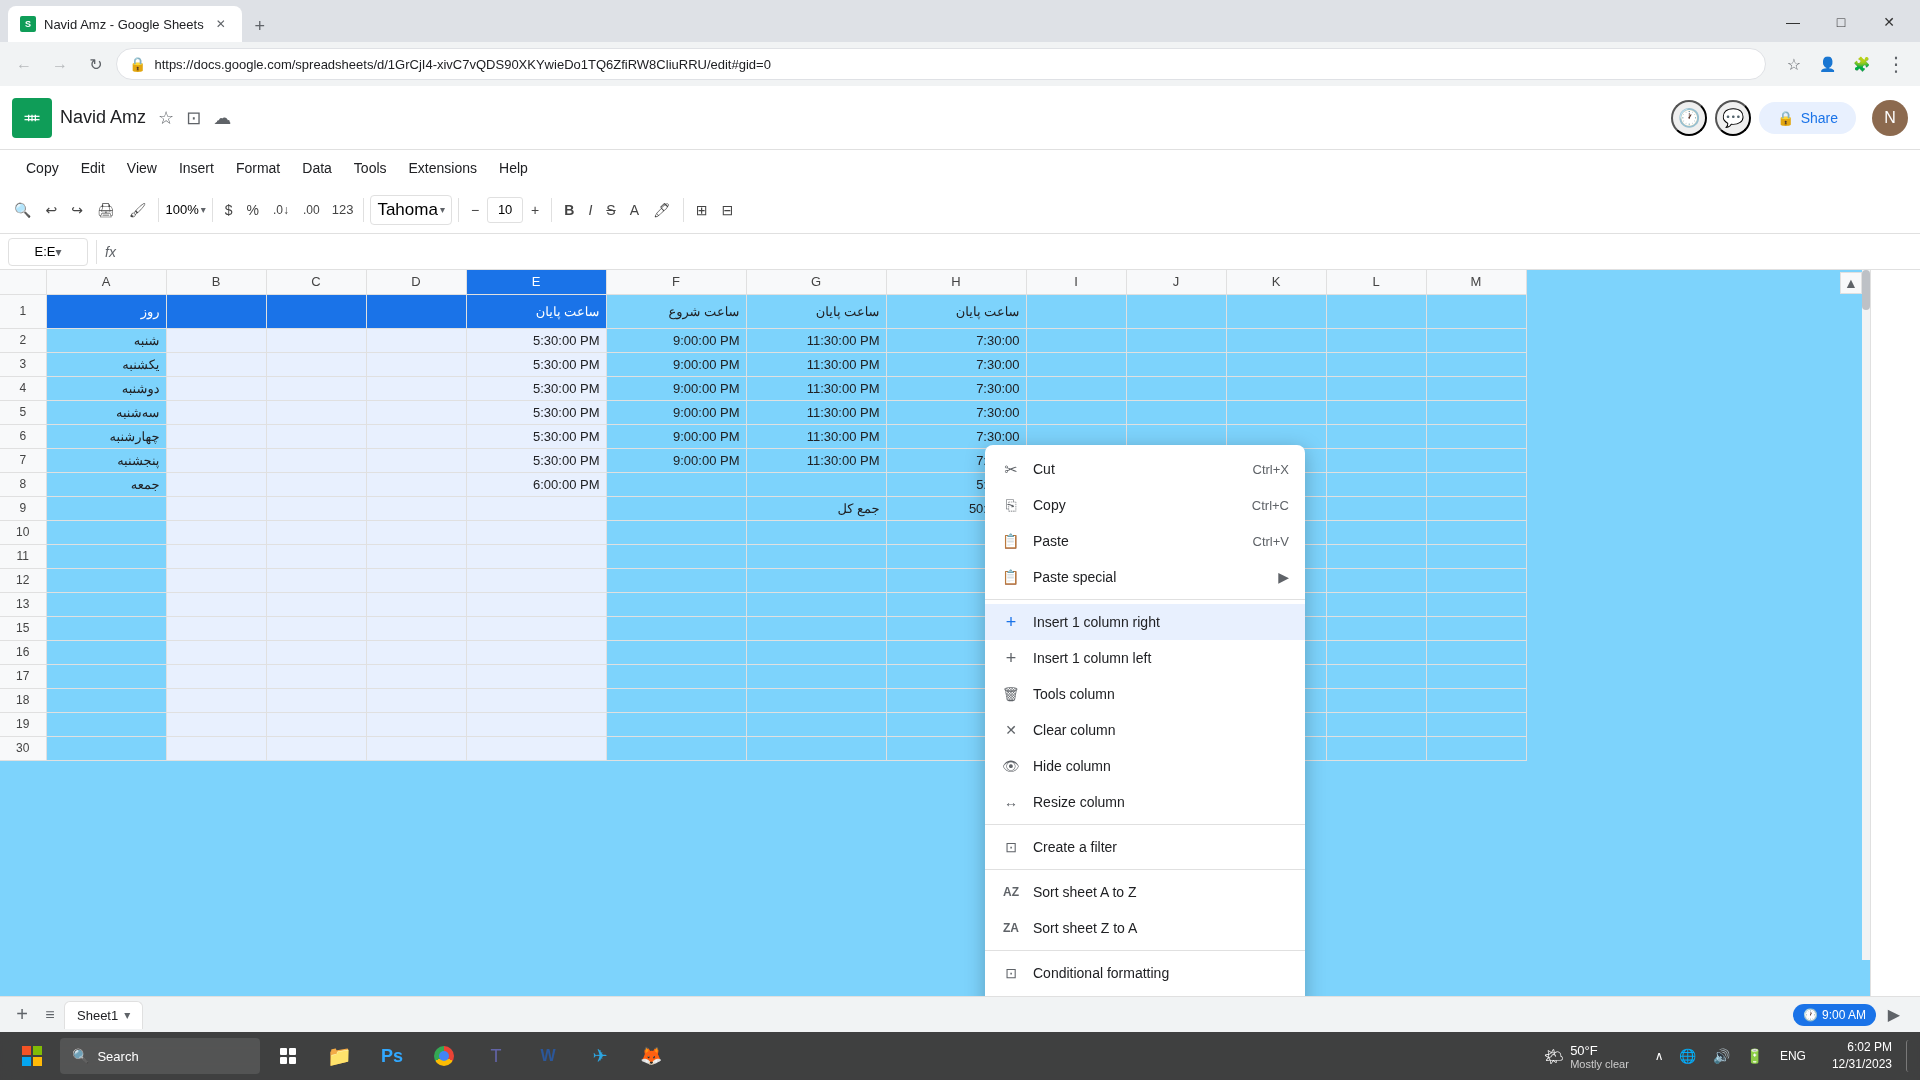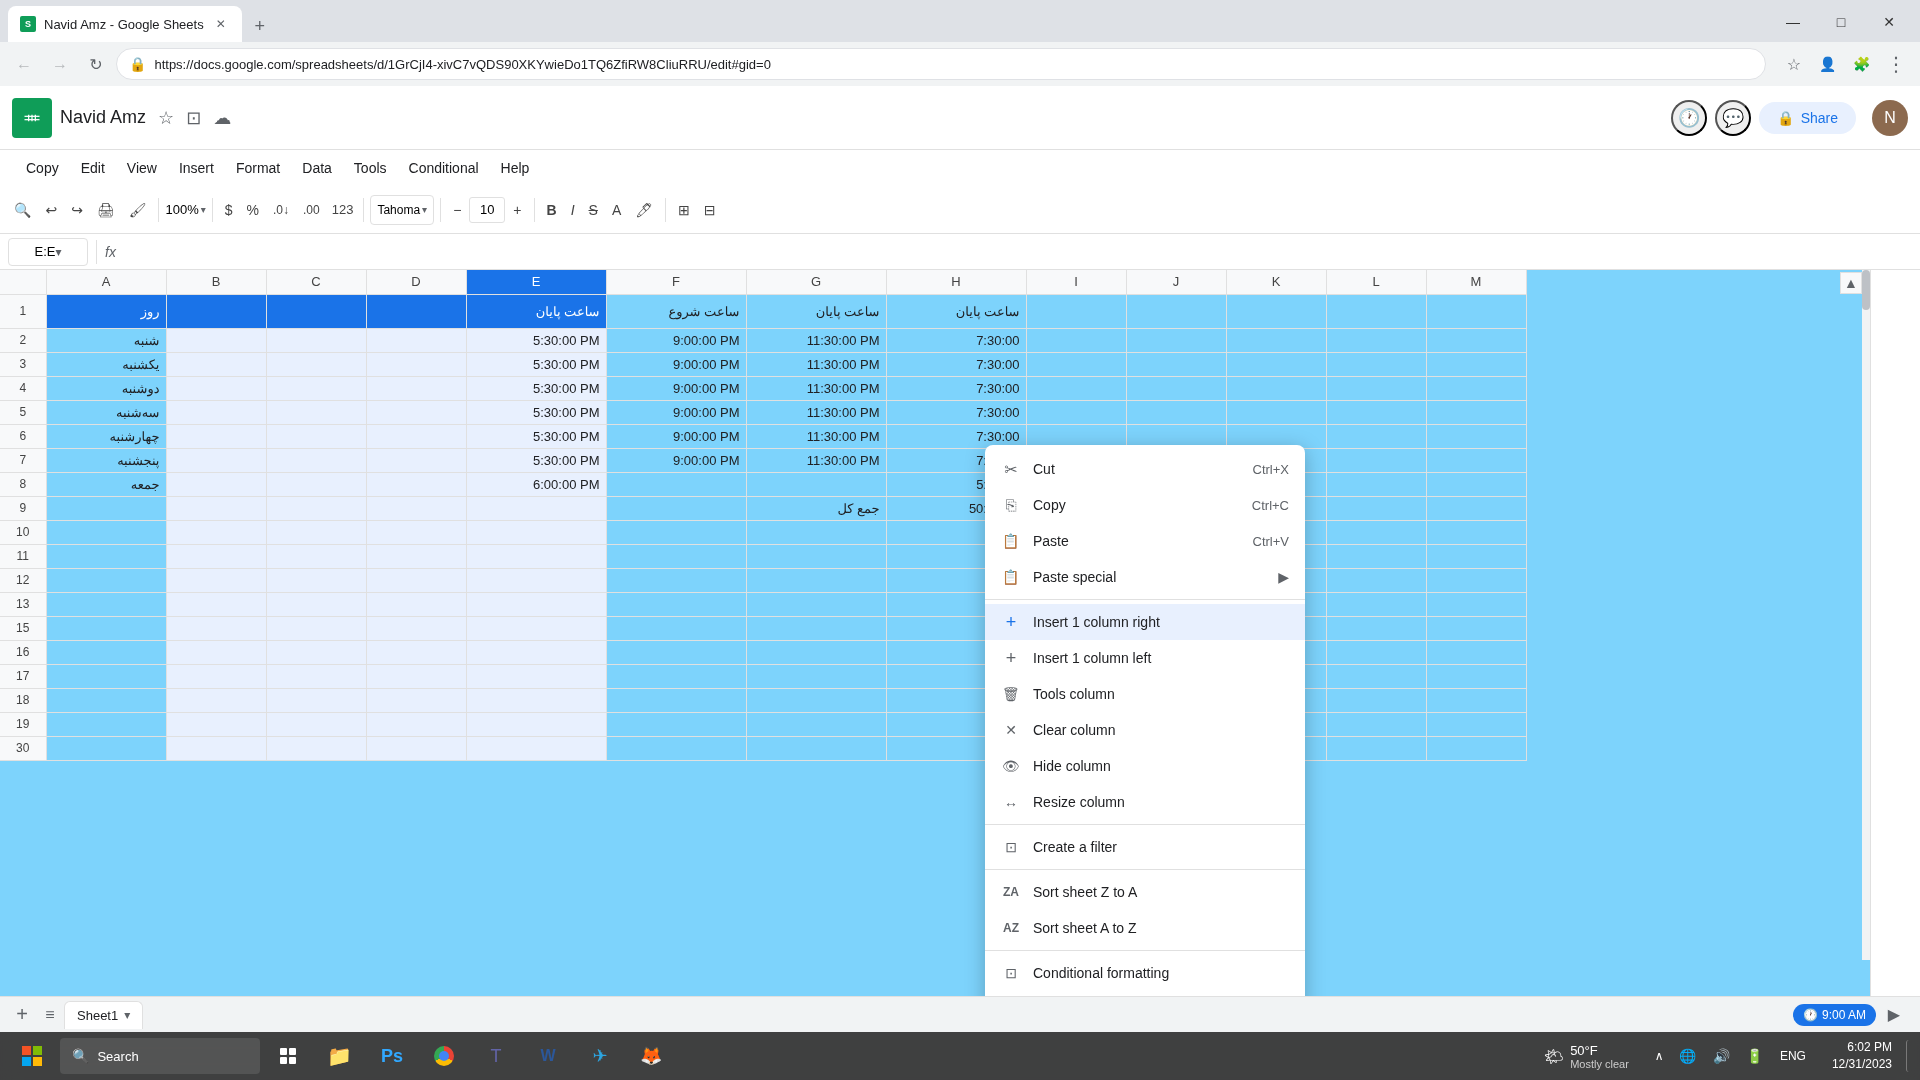--- a/index.html
+++ b/index.html
@@ -161,21 +161,21 @@
     </div>
 
     <div class="menu-bar">
       <div class="menu-item">Copy</div>
       <div class="menu-item">Edit</div>
       <div class="menu-item">View</div>
       <div class="menu-item">Insert</div>
       <div class="menu-item">Format</div>
       <div class="menu-item">Data</div>
       <div class="menu-item">Tools</div>
-      <div class="menu-item">Conditional</div>
+      <div class="menu-item">Extensions</div>
       <div class="menu-item">Help</div>
     </div>
 
     <div class="toolbar">
       <button class="toolbar-btn">🔍</button>
       <button class="toolbar-btn">↩</button>
       <button class="toolbar-btn">↪</button>
       <button class="toolbar-btn">🖨</button>
       <button class="toolbar-btn">🖌</button>
       <div class="toolbar-separator"></div>
@@ -184,21 +184,21 @@
         <span style="font-size:10px;color:#5f6368;">▾</span>
       </div>
       <div class="toolbar-separator"></div>
       <button class="toolbar-btn">$</button>
       <button class="toolbar-btn">%</button>
       <button class="toolbar-btn" style="font-size:12px;">.0↓</button>
       <button class="toolbar-btn" style="font-size:12px;">.00</button>
       <span style="font-size:13px;padding:0 4px;color:#444;">123</span>
       <div class="toolbar-separator"></div>
       <div style="display:flex;align-items:center;gap:2px;border:1px solid #e0e0e0;border-radius:4px;padding:0 6px;height:30px;">
-        <span style="font-size:12px;">Tahoma</span>
+        <span style="font-size:17px;">Tahoma</span>
         <span style="font-size:10px;color:#5f6368;">▾</span>
       </div>
       <div class="toolbar-separator"></div>
       <div class="font-size-controls">
         <button class="toolbar-btn">−</button>
         <input class="font-size-input" value="10" style="width: 36px; height: 26px; text-align: center; font-size: 13px; border: 1px solid rgb(224, 224, 224); border-radius: 3px;">
         <button class="toolbar-btn">+</button>
       </div>
       <div class="toolbar-separator"></div>
       <button class="toolbar-btn" style="font-weight:bold;">B</button>
@@ -613,26 +613,26 @@
         <div class="context-menu-separator"></div>
 
         <div class="context-menu-item">
           <span class="icon" style="font-size:14px;">⊡</span>
           <span class="label">Create a filter</span>
         </div>
 
         <div class="context-menu-separator"></div>
 
         <div class="context-menu-item">
+          <span class="icon" style="font-size:12px;font-weight:bold;">AZ</span>
+          <span class="label">Sort sheet A to Z</span>
+        </div>
+        <div class="context-menu-item">
           <span class="icon" style="font-size:12px;font-weight:bold;">ZA</span>
           <span class="label">Sort sheet Z to A</span>
-        </div>
-        <div class="context-menu-item">
-          <span class="icon" style="font-size:12px;font-weight:bold;">AZ</span>
-          <span class="label">Sort sheet A to Z</span>
         </div>
 
         <div class="context-menu-separator"></div>
 
         <div class="context-menu-item">
           <span class="icon" style="font-size:14px;">⊡</span>
           <span class="label">Conditional formatting</span>
         </div>
         <div class="context-menu-item">
           

